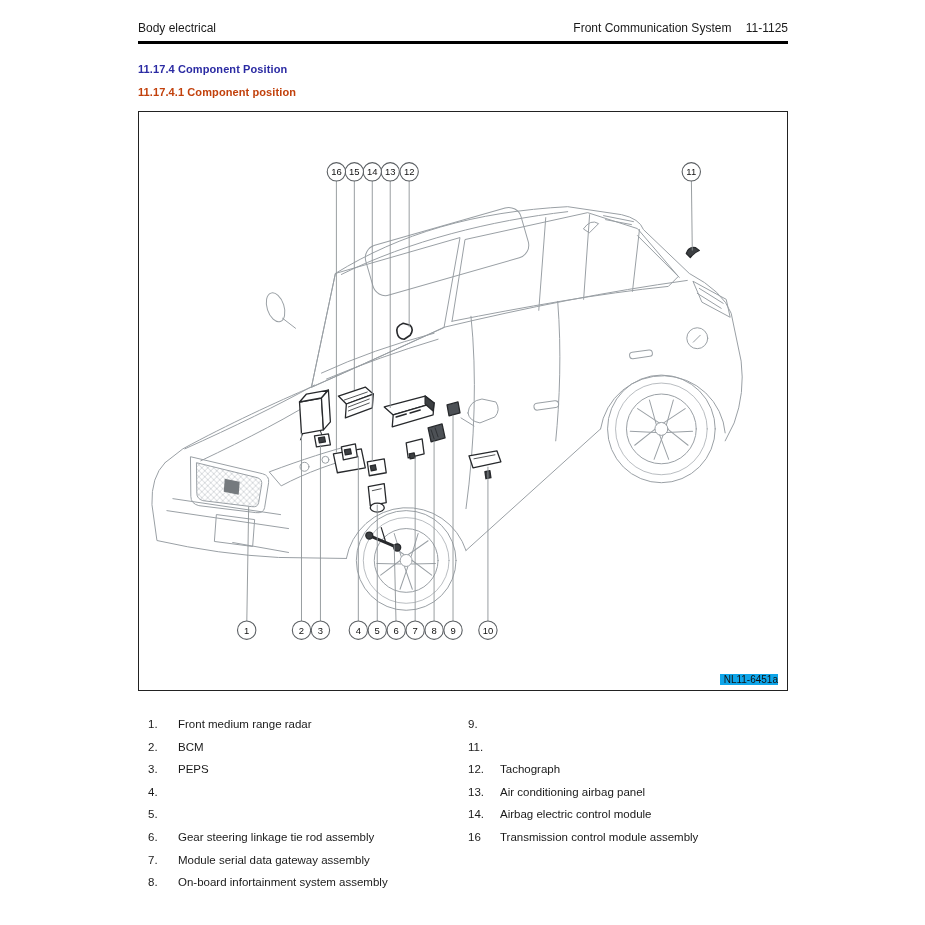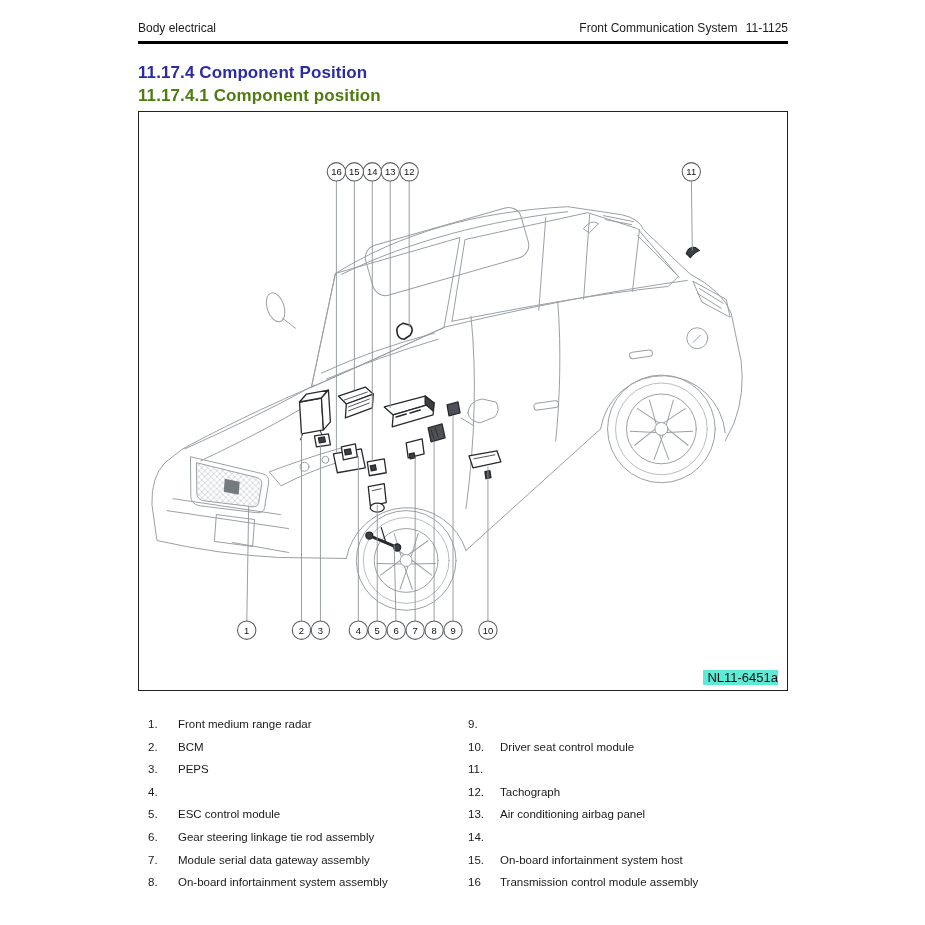--- a/index.html
+++ b/index.html
@@ -6,37 +6,37 @@
   .page{
     position:relative;width:925px;height:925px;background:#ffffff;
     font-family:"Liberation Sans", sans-serif;color:#1a1a1a;overflow:hidden;
   }
   .header-row{
     position:absolute;left:138px;top:21px;width:650px;
     display:flex;justify-content:space-between;align-items:center;
     font-size:12px;
   }
   .header-right span{display:inline-block;}
-  .header-page-num{margin-left:5px;}
+  .header-page-num{margin-left:11px;}
   .header-rule{
     position:absolute;left:138px;top:41px;width:650px;height:3px;background:#000;
   }
   .doc-heading{
-    position:absolute;left:138px;font-size:17px;font-weight:bold;letter-spacing:.1px;
+    position:absolute;left:138px;font-size:11px;font-weight:bold;letter-spacing:.1px;
   }
   .h-1{top:63px;}
   .h-2{top:86px;}
   .diagram-box{
     position:absolute;left:138px;top:111px;width:650px;height:580px;
     border:1.6px solid #222;box-sizing:border-box;background:#fff;
   }
   .diagram-box svg{display:block;width:100%;height:100%;}
   .figure-label{
-    position:absolute;right:9px;bottom:5px;font-size:13px;color:#111;
-    background:#5eead4;padding-left:4px;
+    position:absolute;right:9px;bottom:5px;font-size:10px;color:#111;
+    background:#0ea5e9;padding-left:4px;
   }
   .legend-col{position:absolute;top:714px;width:318px;}
   .legend-col.left{left:148px;}
   .legend-col.right{left:468px;}
   .legend-row{height:22.6px;display:flex;align-items:flex-start;font-size:11.5px;line-height:14px;padding-top:3px;box-sizing:border-box;}
   .legend-num{flex:0 0 30px;}
   .legend-col.right .legend-num{flex-basis:32px;}
   .legend-text{flex:1;}
 </style>
 </head>
@@ -47,21 +47,21 @@
   <div class="header-row">
     <span>Body electrical</span>
     <span class="header-right">
       <span>Front Communication System</span>
       <span class="header-page-num">11-1125</span>
     </span>
   </div>
   <div class="header-rule"></div>
 
   <div class="doc-heading h-1" style="color: rgb(43, 43, 163);">11.17.4 Component Position</div>
-  <div class="doc-heading h-2" style="color: #4d7c0f;">11.17.4.1 Component position</div>
+  <div class="doc-heading h-2" style="color: #c2410c;">11.17.4.1 Component position</div>
 
   <div class="diagram-box">
     <svg viewBox="0 0 650 580" preserveAspectRatio="none">
       <defs>
         <pattern id="crosshatch" width="6" height="6" patternUnits="userSpaceOnUse">
           <path d="M0,0 L6,6 M6,0 L0,6" stroke="#b9bec2" stroke-width="0.6"></path>
         </pattern>
       </defs>
 
       <g stroke="#9aa0a5" fill="none" stroke-width="1" stroke-linecap="round" stroke-linejoin="round">
@@ -310,60 +310,52 @@
       </div>
       <div class="legend-row">
         <span class="legend-num">3.</span>
         <span class="legend-text">PEPS</span>
       </div>
       <div class="legend-row">
         <span class="legend-num">4.</span>
       </div>
       <div class="legend-row">
         <span class="legend-num">5.</span>
-        <span class="legend-text">ESC control module</span>
       </div>
       <div class="legend-row">
         <span class="legend-num">6.</span>
         <span class="legend-text">Gear steering linkage tie rod assembly</span>
       </div>
       <div class="legend-row">
         <span class="legend-num">7.</span>
         <span class="legend-text">Module serial data gateway assembly</span>
       </div>
       <div class="legend-row">
         <span class="legend-num">8.</span>
         <span class="legend-text">On-board infortainment system assembly</span>
       </div>
     </div>
   <div class="legend-col right" id="legend-right">
       <div class="legend-row">
         <span class="legend-num">9.</span>
       </div>
       <div class="legend-row">
-        <span class="legend-num">10.</span>
-        <span class="legend-text">Driver seat control module</span>
-      </div>
-      <div class="legend-row">
         <span class="legend-num">11.</span>
       </div>
       <div class="legend-row">
         <span class="legend-num">12.</span>
         <span class="legend-text">Tachograph</span>
       </div>
       <div class="legend-row">
         <span class="legend-num">13.</span>
         <span class="legend-text">Air conditioning airbag panel</span>
       </div>
       <div class="legend-row">
         <span class="legend-num">14.</span>
-      </div>
-      <div class="legend-row">
-        <span class="legend-num">15.</span>
-        <span class="legend-text">On-board infortainment system host</span>
+        <span class="legend-text">Airbag electric control module</span>
       </div>
       <div class="legend-row">
         <span class="legend-num">16</span>
         <span class="legend-text">Transmission control module assembly</span>
       </div>
     </div>
 
 </div>
 
 </body></html>

